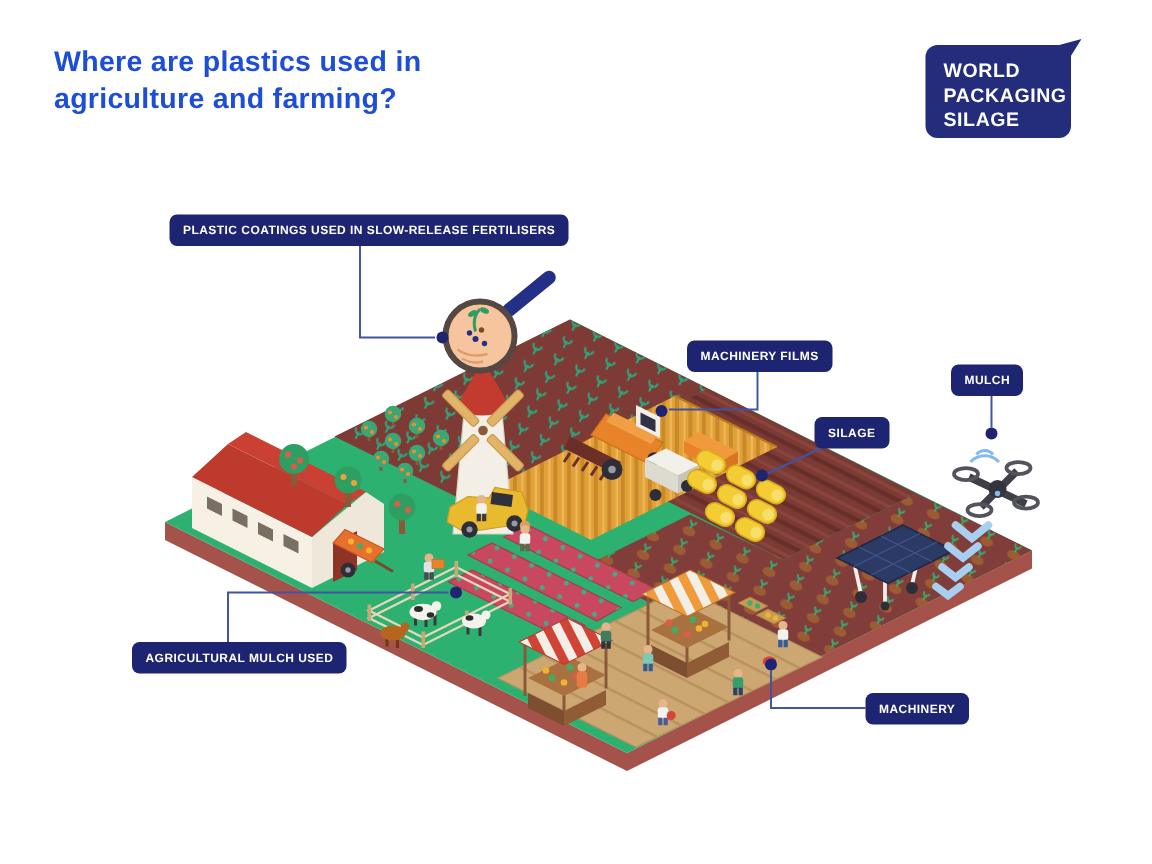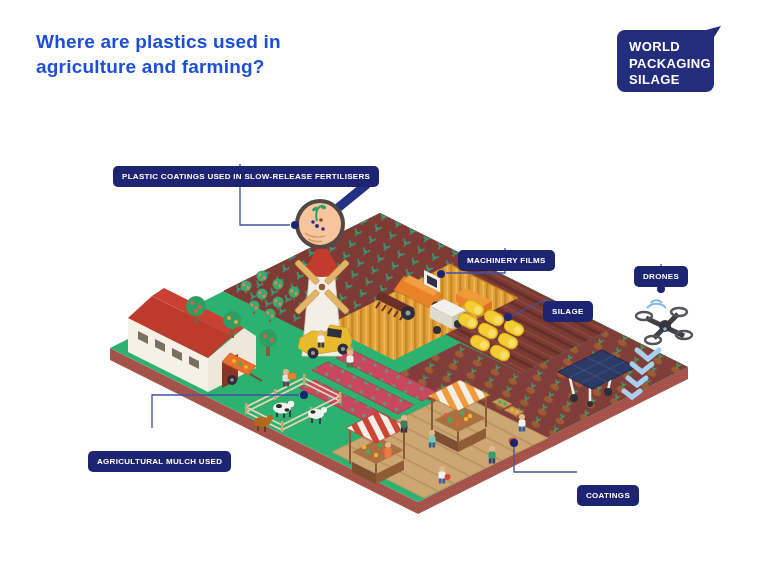--- a/index.html
+++ b/index.html
@@ -7,21 +7,21 @@
         font-family:"Liberation Sans", sans-serif;}
   .scene{position:absolute;left:0;top:0;}
   .title{position:absolute;left:36px;top:30px;width:282px;font-size:19px;font-weight:bold;
          color:#1d4ed8;line-height:1.3;letter-spacing:0.2px;}
   .logo{position:absolute;left:617px;top:30px;width:97px;height:62px;background:#232d7b;
         border-radius:8px;color:#ffffff;font-weight:bold;font-size:13px;line-height:1.27;
         padding:9px 0 12px 12px;box-sizing:border-box;letter-spacing:0.4px;overflow:visible;}
   .logo-tail{position:absolute;left:78px;top:-4px;width:26px;height:24px;}
   .pill{position:absolute;background:#1d2472;color:#ffffff;font-size:8px;font-weight:bold;
         letter-spacing:0.3px;line-height:21px;height:21px;padding:0 9px;border-radius:5px;
-        white-space:nowrap;margin-top:23px;}
+        white-space:nowrap;}
   #lbl-fert{left:113px;top:143px;}
   #lbl-mach{left:458px;top:227px;}
   #lbl-silage{left:543px;top:278px;text-align:center;}
   #lbl-drones{left:634px;top:243px;}
   #lbl-mulch{left:88px;top:428px;}
   #lbl-pack{left:577px;top:462px;}
 </style>
 </head>
 <body>
 
@@ -449,17 +449,17 @@
     <polygon points="0,7 26,0 11,24" fill="#232d7b"></polygon>
   </svg>
   <div>WORLD</div>
   <div>PACKAGING</div>
   <div>SILAGE</div>
 </div>
 
 <div class="pill" id="lbl-fert">PLASTIC COATINGS USED IN SLOW-RELEASE FERTILISERS</div>
 <div class="pill" id="lbl-mach">MACHINERY FILMS</div>
 <div class="pill" id="lbl-silage">SILAGE</div>
-<div class="pill" id="lbl-drones">DRONES</div>
+<div class="pill" id="lbl-drones">MULCH</div>
 <div class="pill" id="lbl-mulch">AGRICULTURAL MULCH USED</div>
-<div class="pill" id="lbl-pack">COATINGS</div>
+<div class="pill" id="lbl-pack">MACHINERY</div>
 
 </div>
 
 </body></html>

